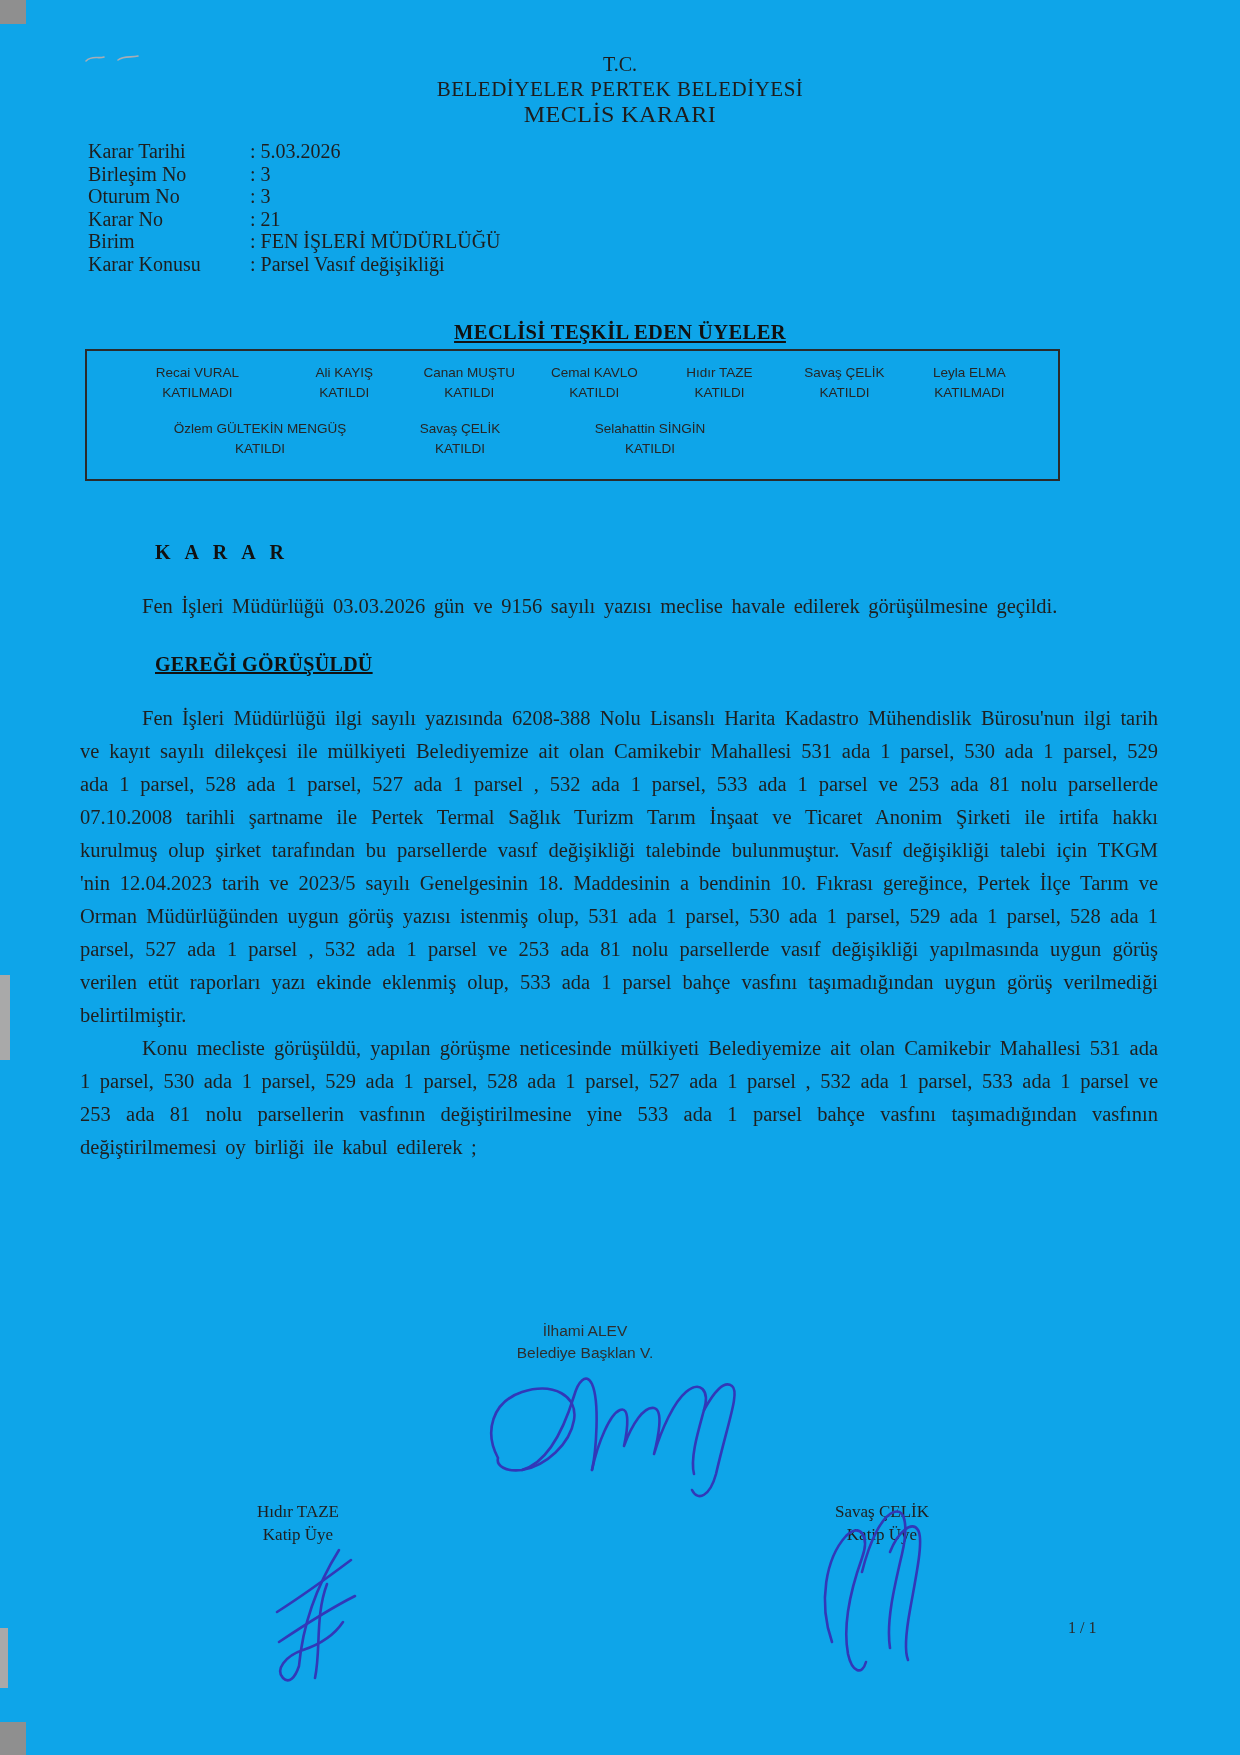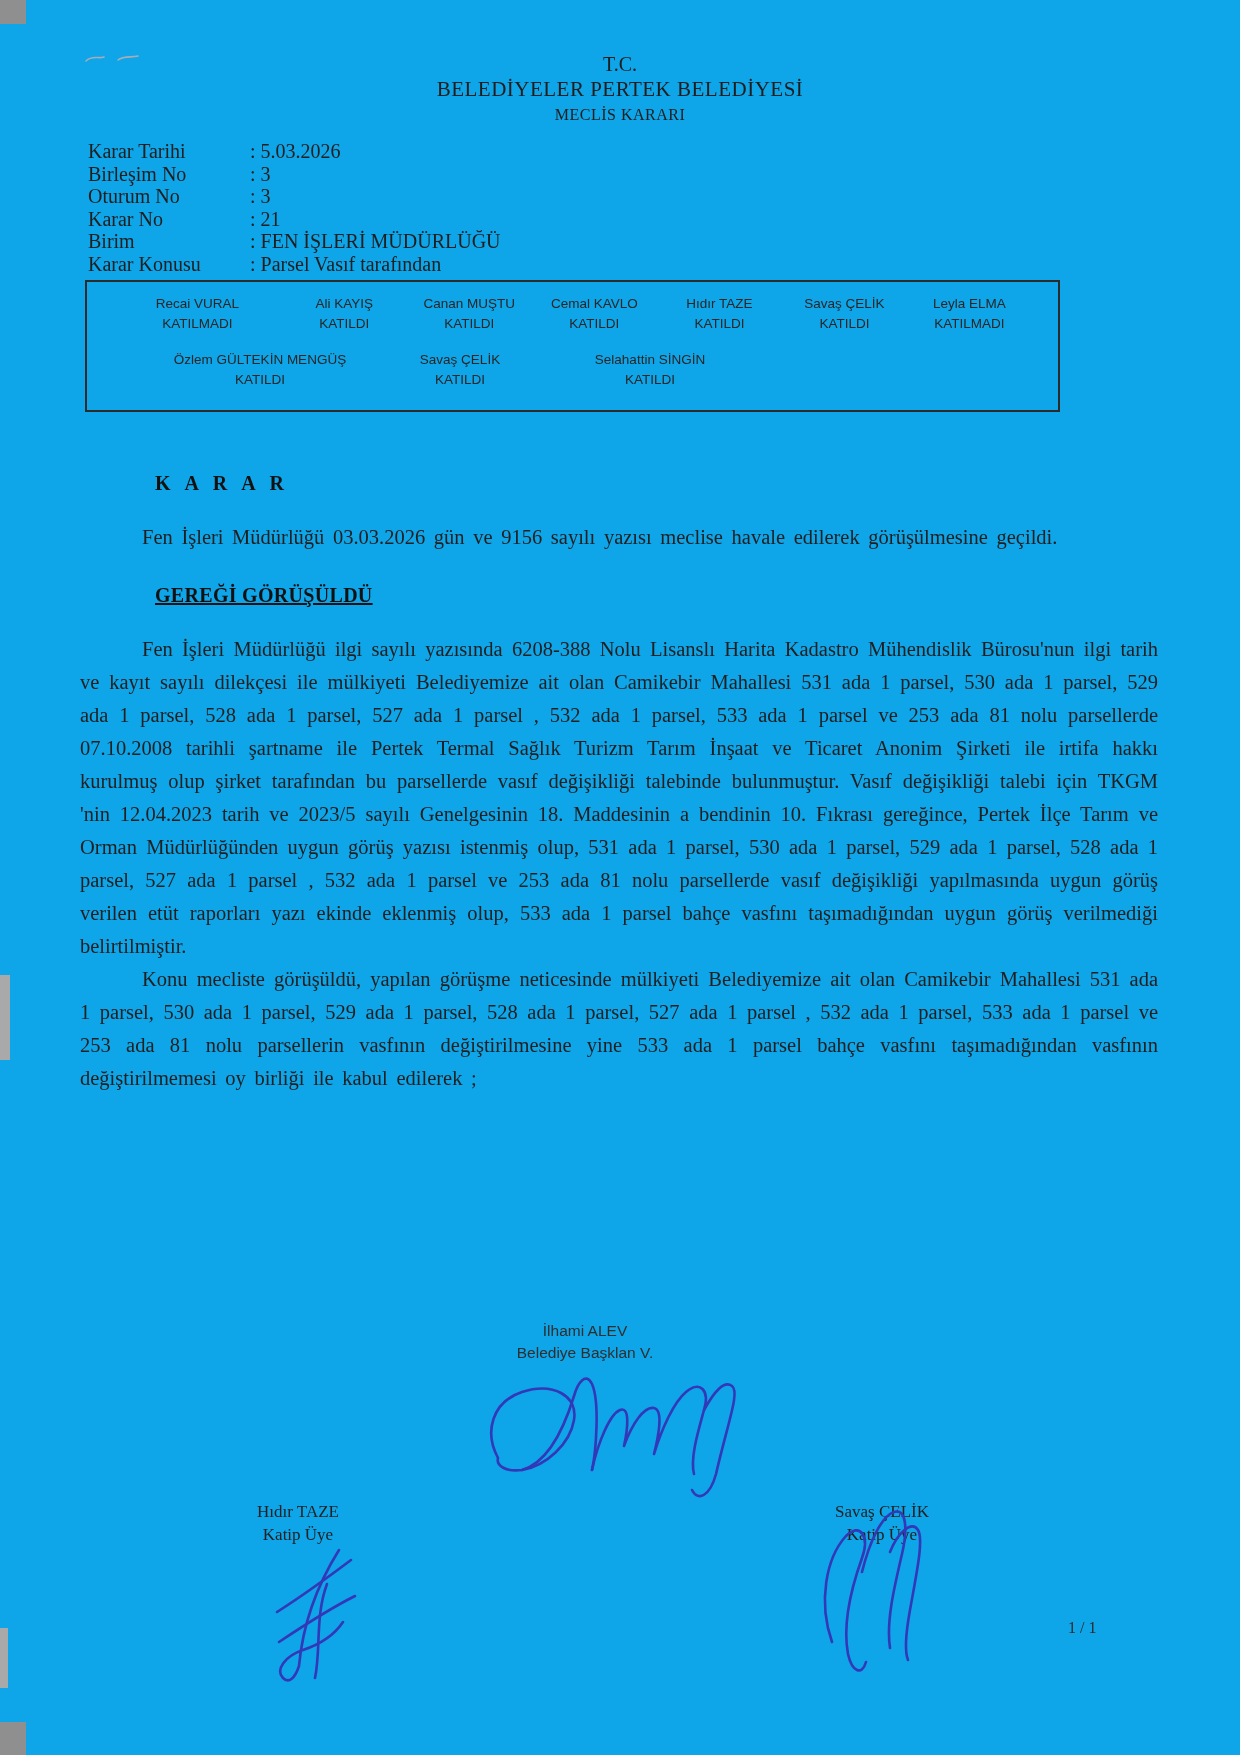--- a/index.html
+++ b/index.html
@@ -5,21 +5,21 @@
   html,body { margin:0; padding:0; background:#e8e8e8; }
   .page {
     position:relative; width:1240px; height:1755px; margin:0 auto;
     background:#0ea5e9; overflow:hidden; color:#222;
     font-family:"Liberation Serif", serif;
   }
   
   .header { padding-top:52px; text-align:center; line-height:25px; color:#1d1d1d; }
   .header .l1 { font-size:20px; }
   .header .l2 { font-size:21px; letter-spacing:0.5px;font-family:Liberation Serif, serif; }
-  .header .l3 { font-size:16px; letter-spacing:0.5px; }
+  .header .l3 { font-size:24px; letter-spacing:0.5px; }
   
   .meta { margin:13px 0 0 88px; font-size:20px; line-height:22.5px; color:#1e1e1e; }
   .meta-row { white-space:nowrap; }
   .meta-label { display:inline-block; width:162px; }
   
   .members-title {
     margin-top:46px; text-align:center; font-weight:bold; font-size:20.5px;
     letter-spacing:0.4px; text-decoration:underline; color:#111;
   }
   .members-box {
@@ -93,24 +93,25 @@
     <div class="meta-row">
       <span class="meta-label">Oturum No</span><span>: 3</span>
     </div>
     <div class="meta-row">
       <span class="meta-label">Karar No</span><span>: 21</span>
     </div>
     <div class="meta-row">
       <span class="meta-label">Birim</span><span>: FEN İŞLERİ MÜDÜRLÜĞÜ</span>
     </div>
     <div class="meta-row">
-      <span class="meta-label">Karar Konusu</span><span>: Parsel Vasıf tarafından</span>
+      <span class="meta-label">Karar Konusu</span><span>: Parsel Vasıf değişikliği</span>
     </div>
   </div>
 
+  <div class="members-title">MECLİSİ TEŞKİL EDEN ÜYELER</div>
   <div class="members-box">
     <div class="m-row1">
       <div class="m-cell wide">
         <div>Recai  VURAL</div>
         <div>KATILMADI</div>
       </div>
       <div class="m-cell">
         <div>Ali KAYIŞ</div>
         <div>KATILDI</div>
       </div>

